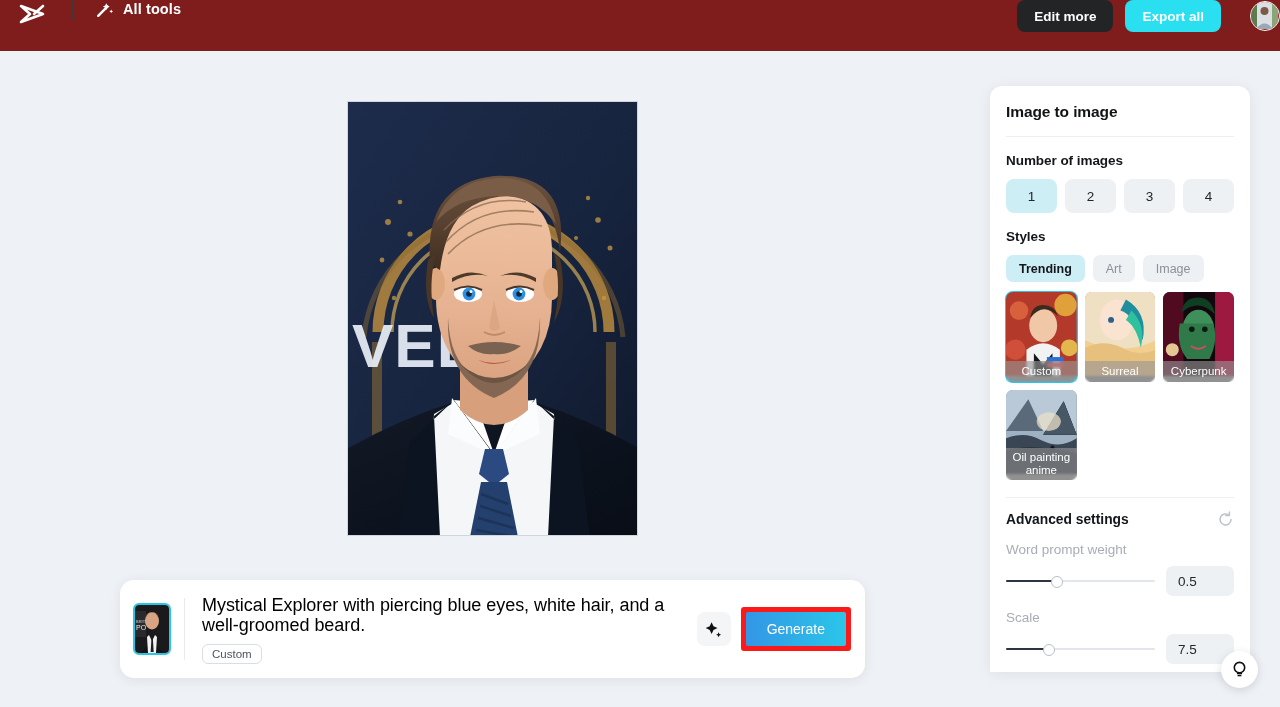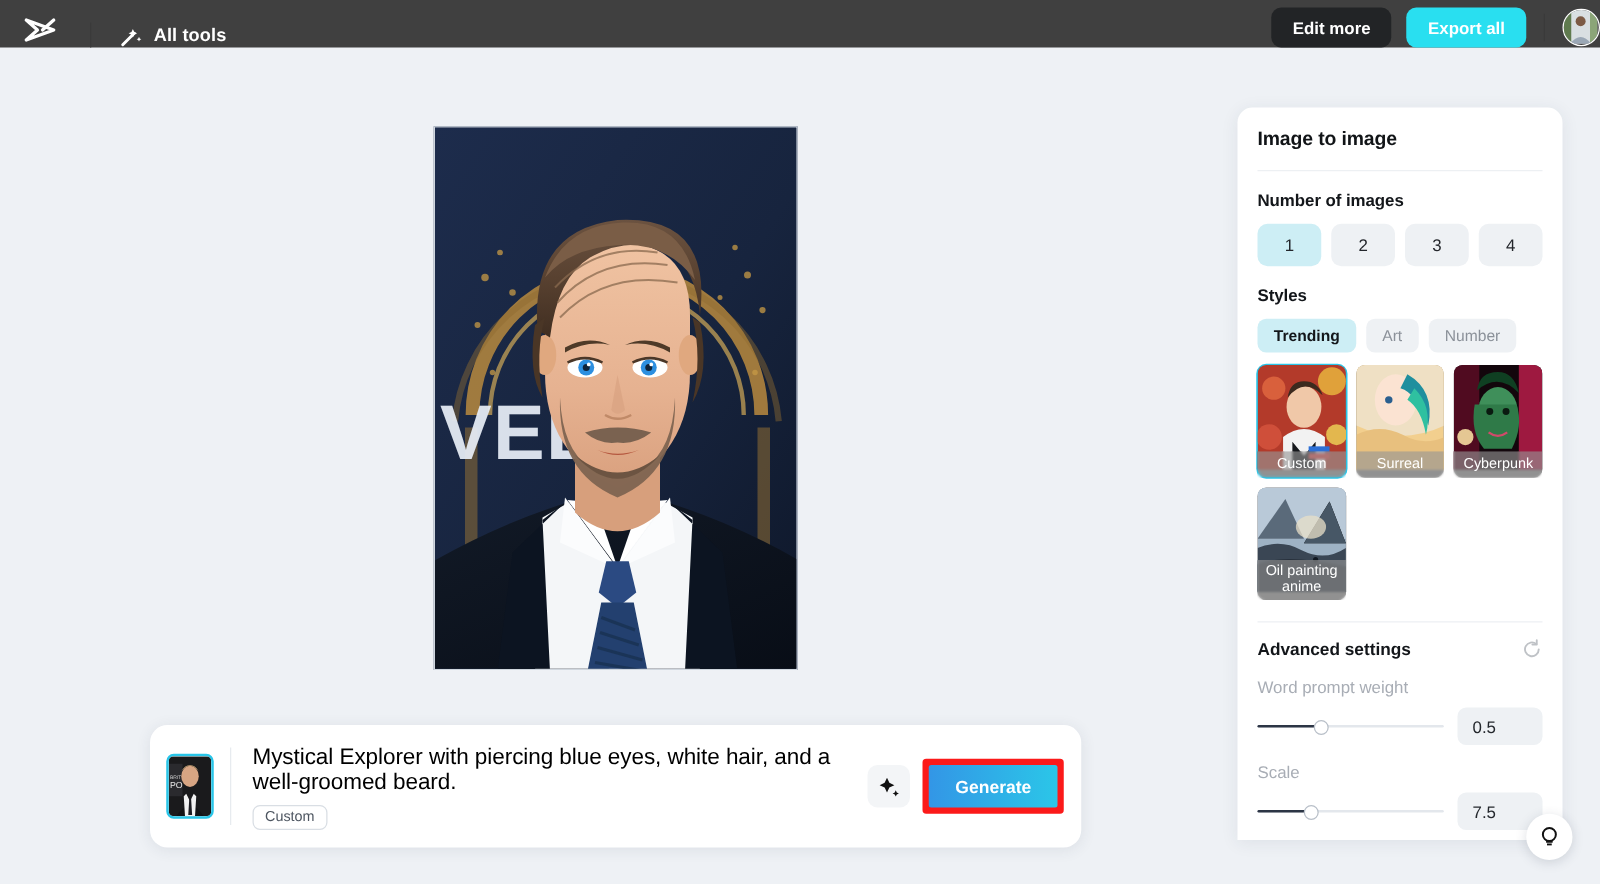--- a/index.html
+++ b/index.html
@@ -6,23 +6,23 @@
   html, body {
     width: 1280px; height: 707px;
     overflow: hidden;
     font-family: "Liberation Sans", sans-serif;
     background: #eef1f5;
   }
 
   
   .topbar {
     position: absolute; top: 0; left: 0;
-    width: 1280px; height: 38px;
-    background: #404040;
-    display: flex; align-items: flex-end;
+    width: 1280px; height: 51px;
+    background: #7f1d1d;
+    display: flex; align-items: flex-start;
   }
   .logo-wrap { margin-left: 18px; width: 28px; height: 28px;
     display: flex; align-items: center; justify-content: center; }
   .topbar-divider {
     width: 1px; height: 20px; background: #3a3a3a; margin-left: 26px;
   }
   .alltools {
     display: flex; align-items: center; gap: 9px; margin-left: 23px;
     cursor: pointer;
   }
@@ -90,21 +90,21 @@
     width: 34px; height: 34px; border-radius: 8px; background: #f3f5f7;
     display: flex; align-items: center; justify-content: center; cursor: pointer;
   }
   .generate-wrap {
     border: 3px solid #fb1a1a; border-radius: 3px; padding: 2px;
     background: #fb1a1a;
   }
   .btn-generate {
     background: linear-gradient(90deg, #3396e6 0%, #2bc6e8 100%);
     color: #fff; border: none; height: 34px; padding: 0 21px;
-    font-size: 14px; font-weight: 700; border-radius: 2px;
+    font-size: 14px; font-weight: 400; border-radius: 2px;
     font-family: "Liberation Sans", sans-serif; cursor: pointer;
     display: block;
   }
 
   
   .panel {
     position: absolute; right: 30px; top: 86px;
     width: 260px; height: 586px;
     background: #fff; border-radius: 12px 12px 0 0;
     box-shadow: 0 2px 14px rgba(40,55,80,.08);
@@ -404,21 +404,21 @@
     <button class="count-chip sel">1</button>
     <button class="count-chip">2</button>
     <button class="count-chip">3</button>
     <button class="count-chip">4</button>
   </div>
 
   <div class="section-label">Styles</div>
   <div class="styletabs">
     <button class="styletab sel">Trending</button>
     <button class="styletab">Art</button>
-    <button class="styletab">Number</button>
+    <button class="styletab">Image</button>
   </div>
 
   <div class="style-grid">
 
     <div class="style-tile sel">
       <svg class="tile-art" viewBox="0 0 76 90" preserveAspectRatio="none">
         <rect width="76" height="90" fill="#b33a2a"></rect>
         <circle cx="14" cy="20" r="10" fill="#d9603c"></circle>
         <circle cx="64" cy="14" r="12" fill="#e0a13a"></circle>
         <circle cx="10" cy="62" r="11" fill="#cf4f3a"></circle>

